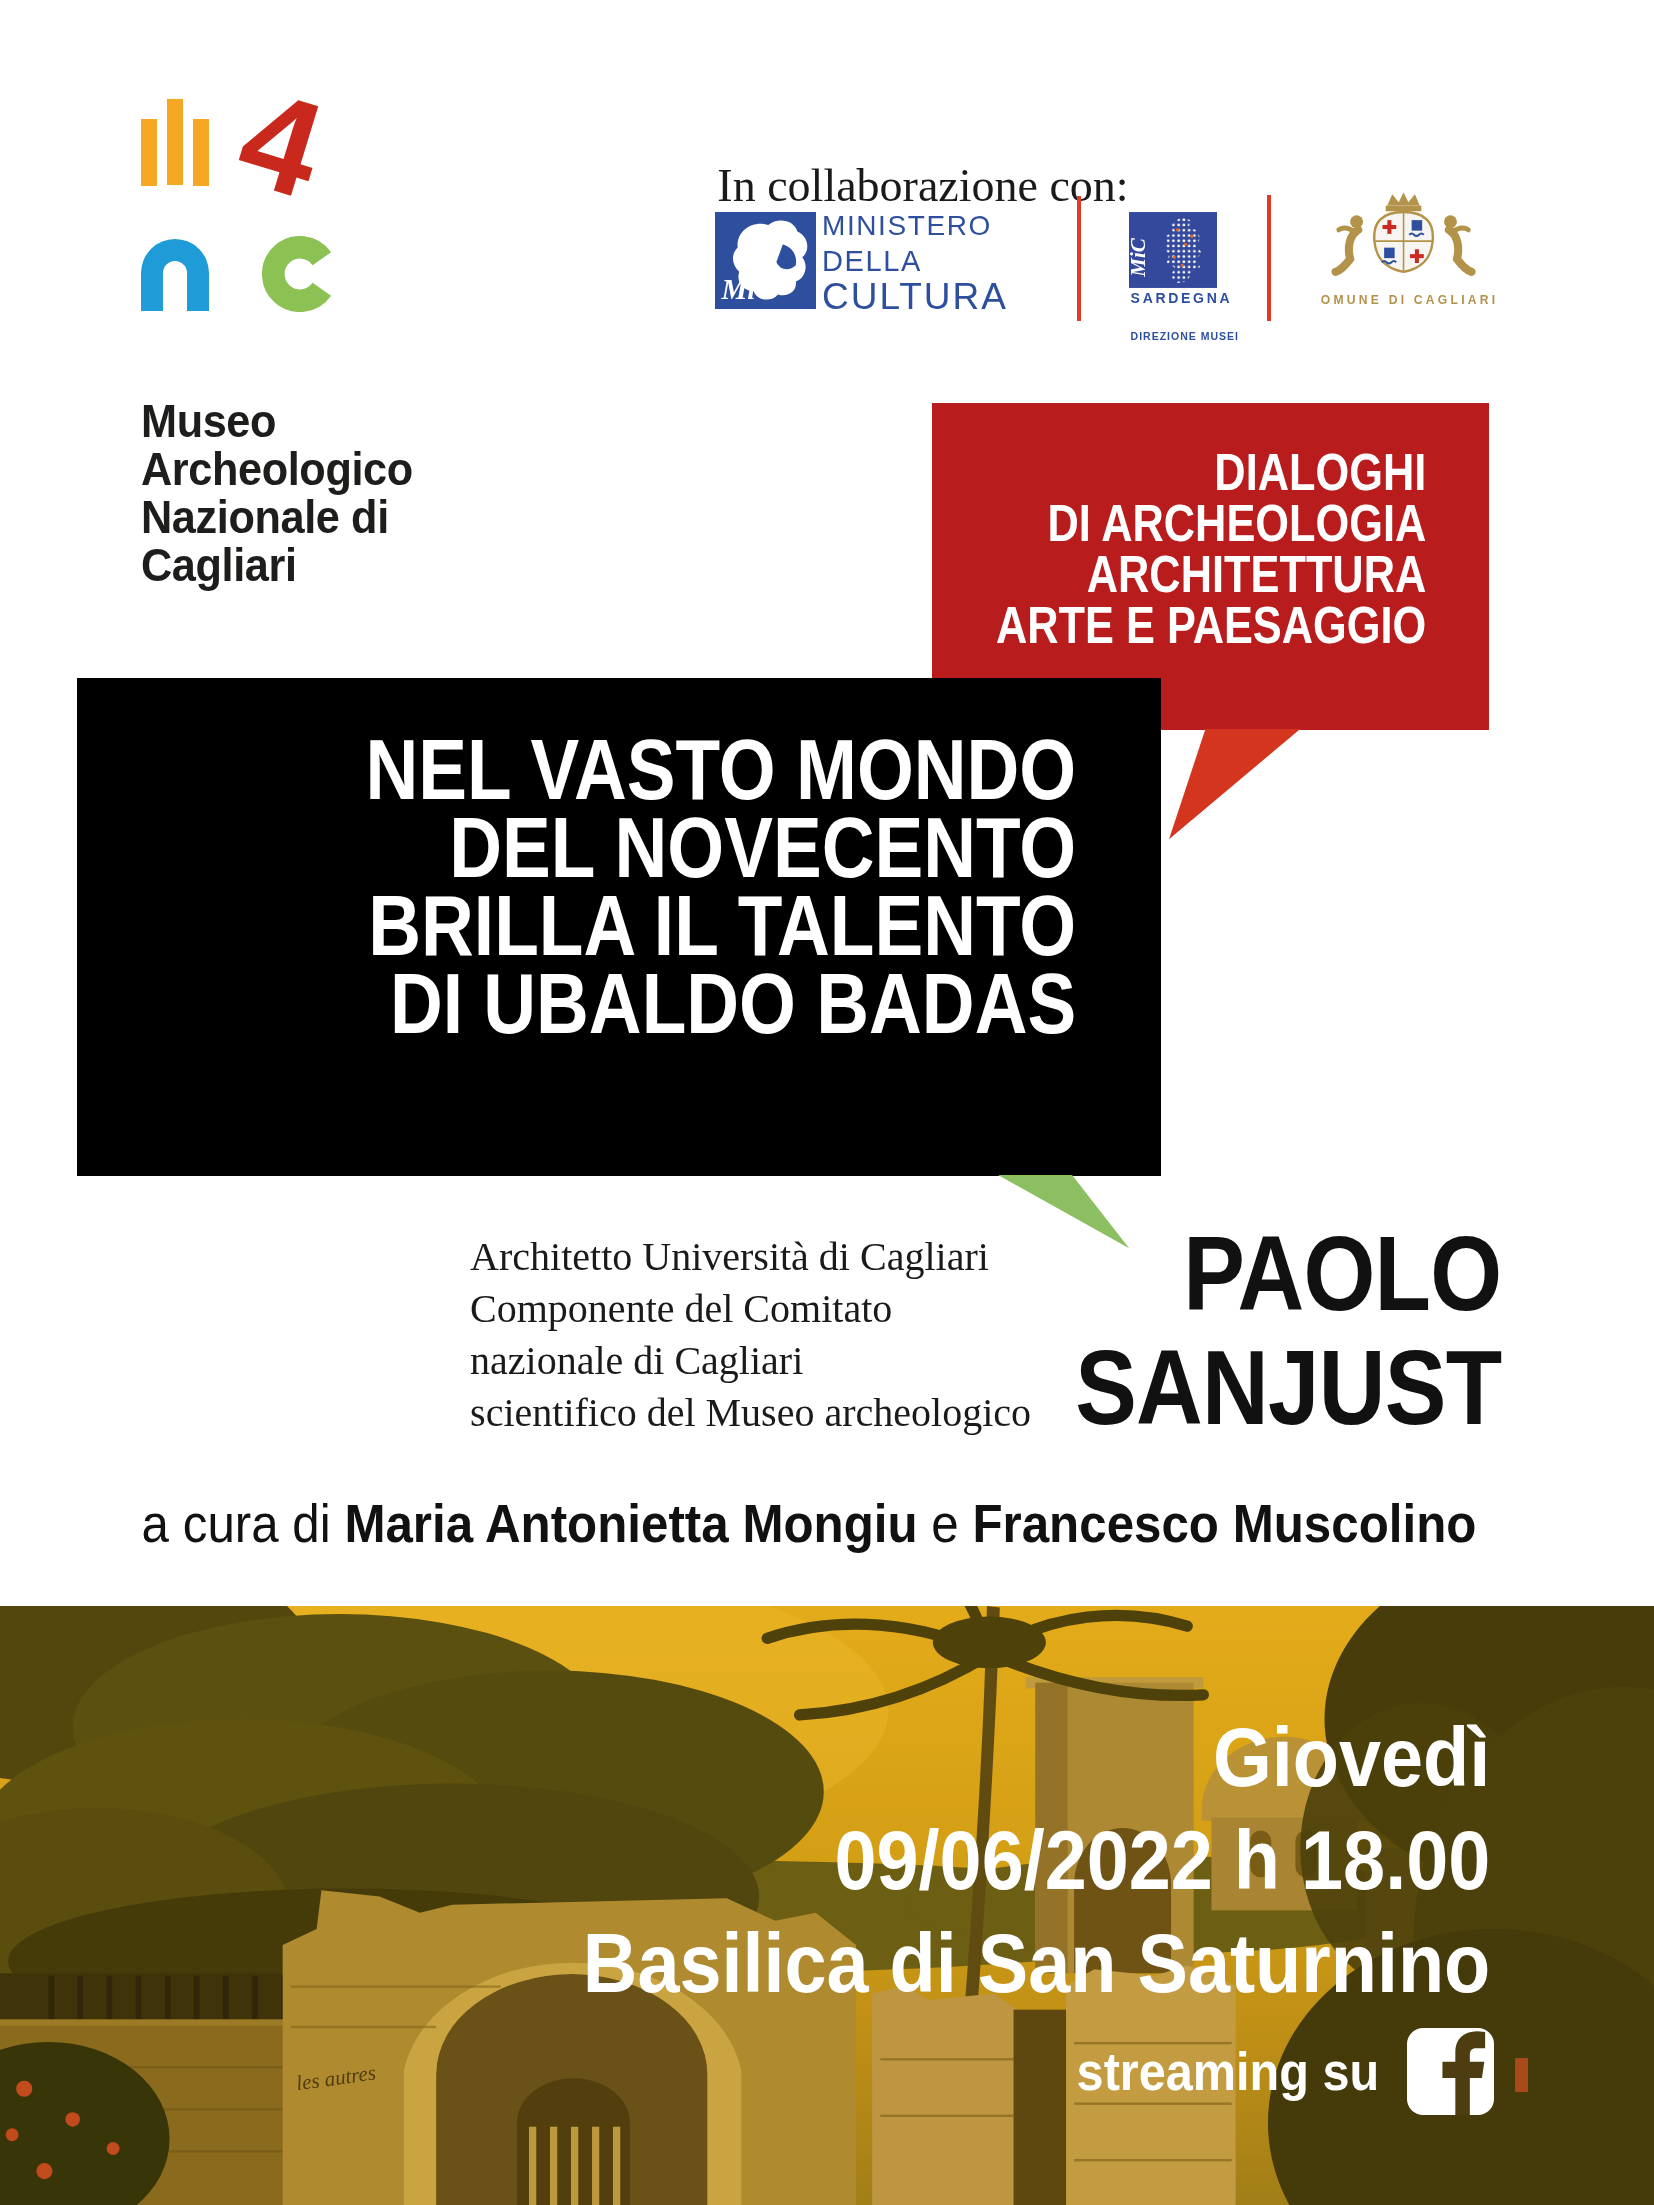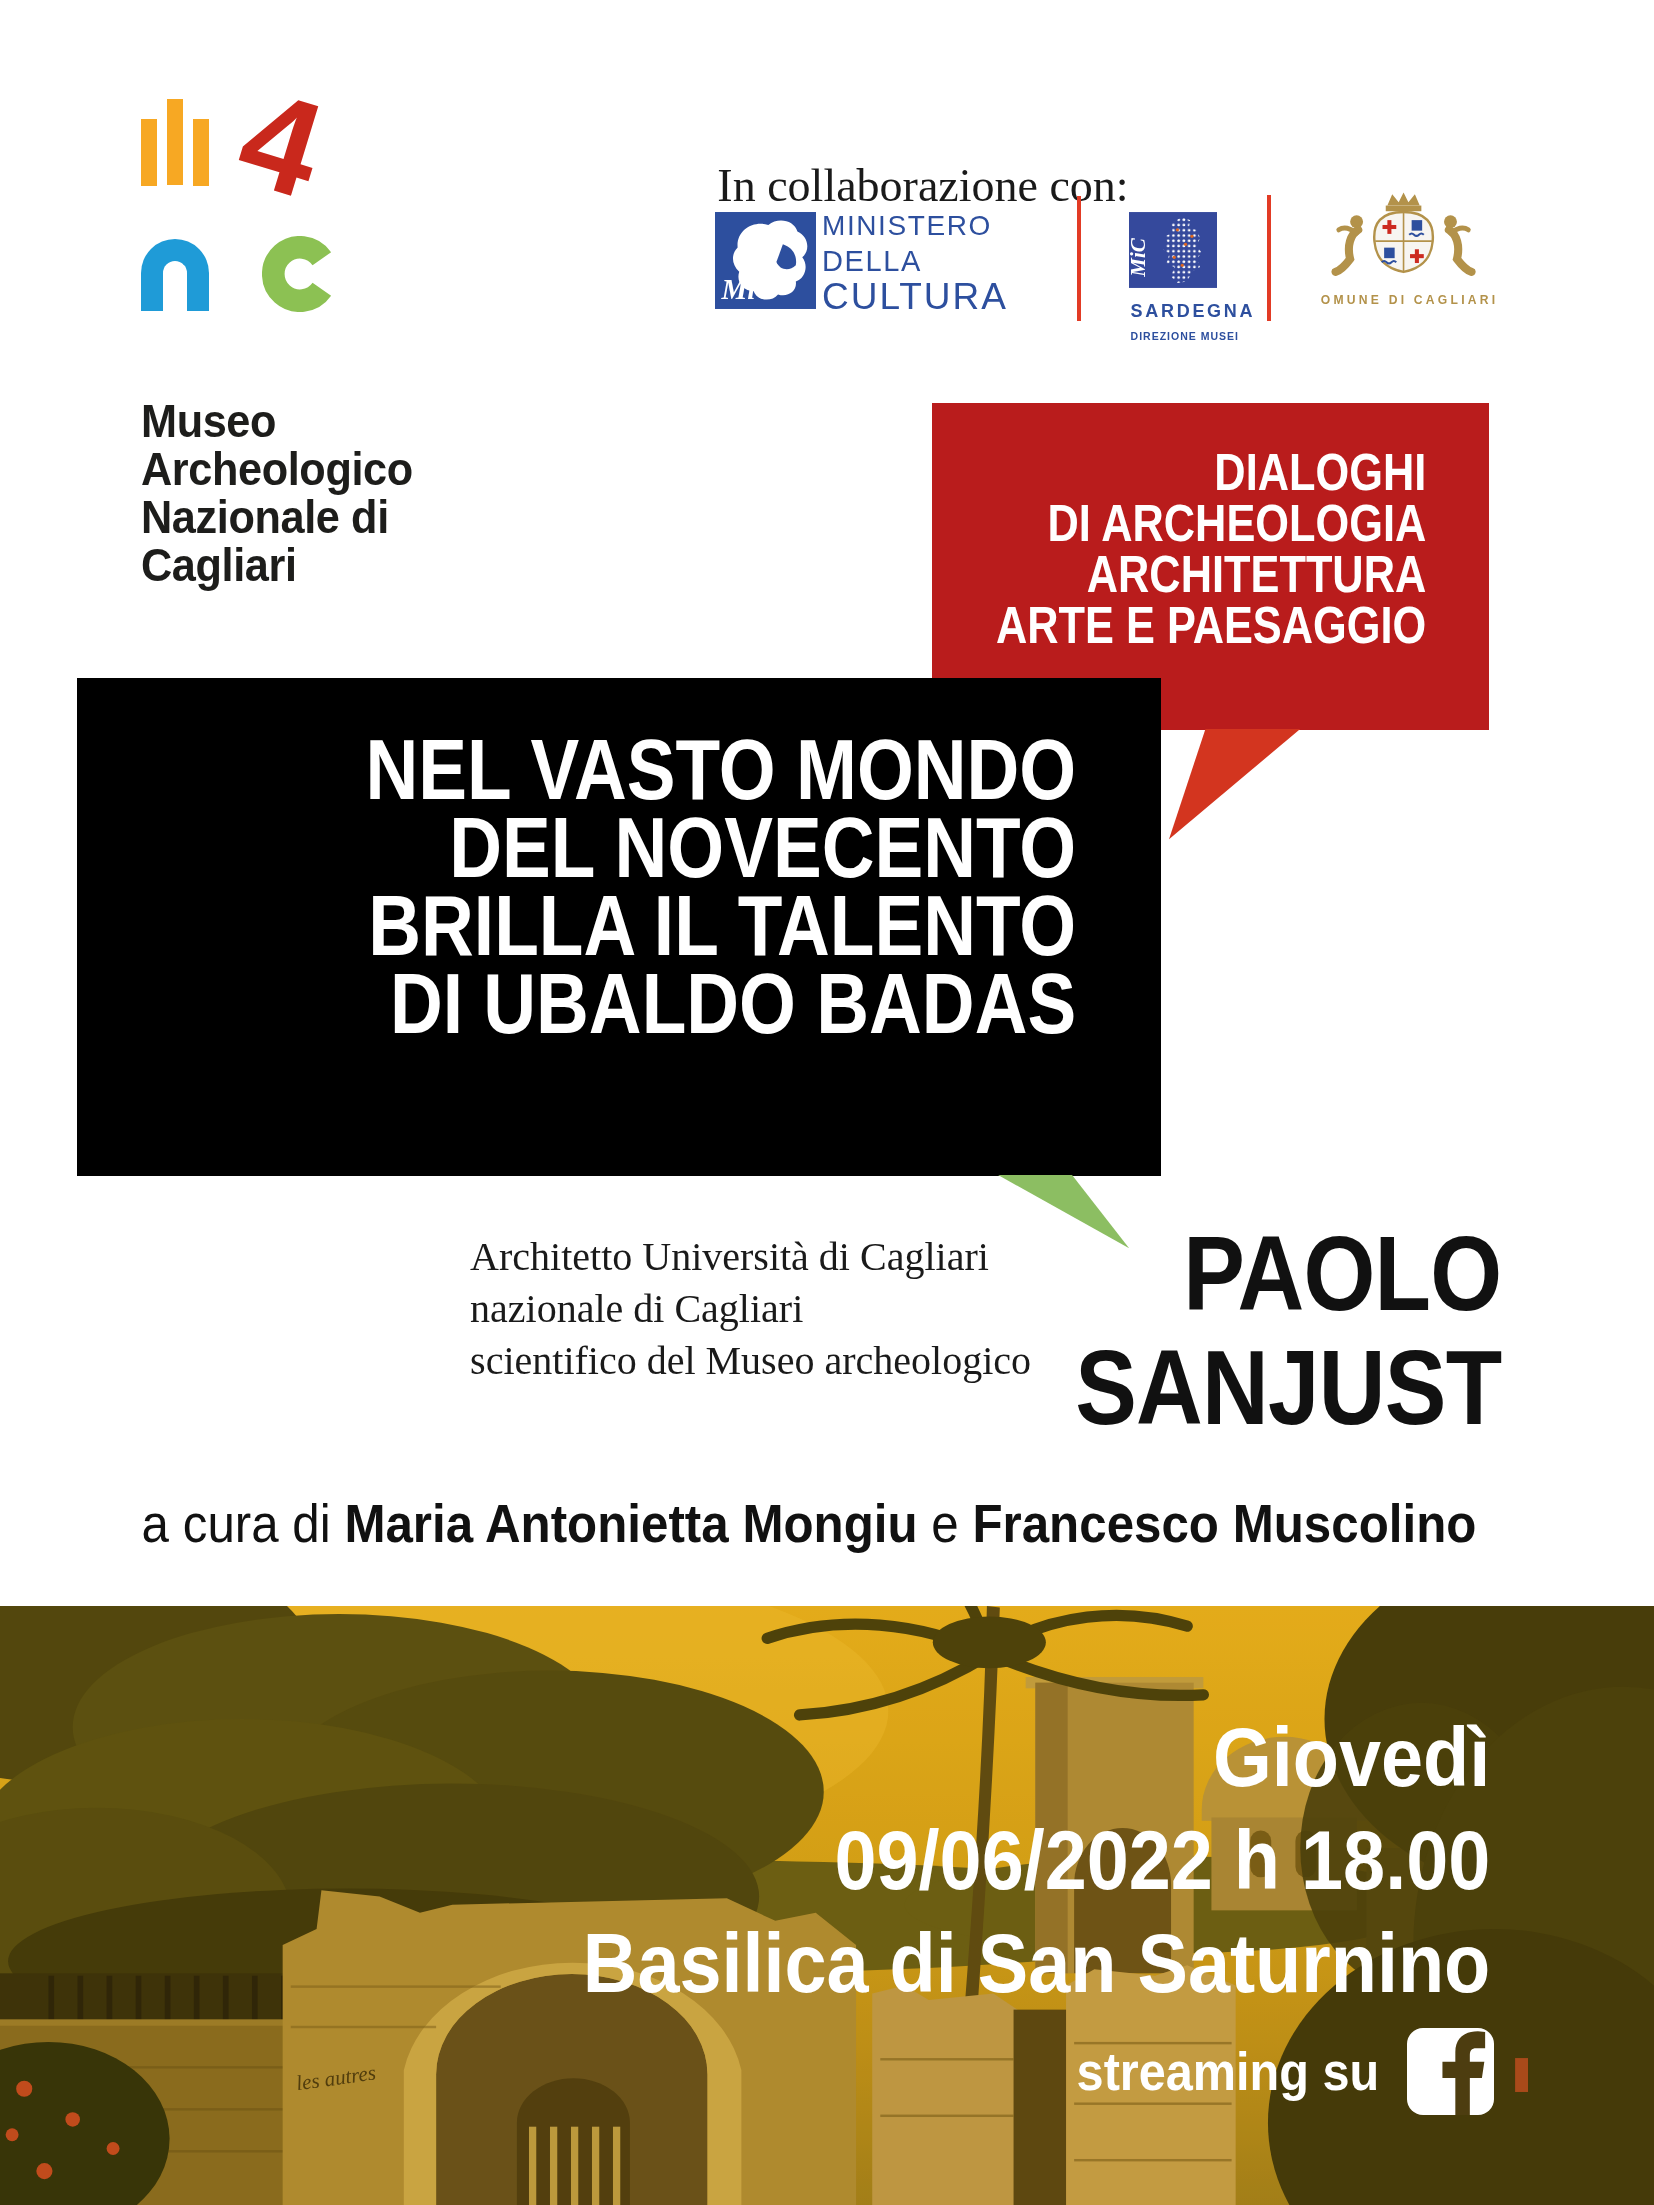--- a/index.html
+++ b/index.html
@@ -84,21 +84,21 @@
       <rect x="0" y="0" width="109" height="94" fill="#35499c"></rect>
       <polygon points="66,6 76,10 74,20 84,22 88,32 84,42 90,50 84,58 88,68 78,74 72,86 60,88 52,80 56,68 46,64 50,52 42,46 48,38 44,30 54,26 52,14" fill="url(#dotp)"></polygon>
       <circle cx="60" cy="22" r="2" fill="#e06820"></circle>
         <circle cx="70" cy="40" r="2" fill="#e06820"></circle>
       <circle cx="56" cy="56" r="2" fill="#e06820"></circle>
         <circle cx="66" cy="66" r="2" fill="#e06820"></circle>
       <circle cx="78" cy="30" r="2" fill="#e06820"></circle>
       <text x="8" y="76" font-family="Liberation Serif,serif" font-style="italic" font-weight="700" font-size="26" fill="#ffffff" transform="rotate(-90 16 72)">MiC</text>
     </svg>
     <div class="abs logo-small-label nowrap" style="left:1.6px;top:78px;font-size:10.5px;font-weight:700;letter-spacing:1px;margin-top:40px;">DIREZIONE MUSEI</div>
-    <div class="abs logo-small-label nowrap" style="left:1.6px;top:89px;font-size:18px;font-weight:700;letter-spacing:2.7px;">SARDEGNA</div>
+    <div class="abs logo-small-label nowrap" style="left:1.6px;top:78px;font-size:14px;font-weight:700;letter-spacing:2.7px;">SARDEGNA</div>
   </div>
 
   <div class="abs divider" style="left:1267px;top:195px;height:126px;"></div>
 
   <svg class="abs" style="left:1321px;top:191px;" width="174" height="123" viewBox="0 0 215 152">
     <g>
       <path d="M82 18 L88 4 L96 14 L102 2 L108 14 L116 4 L122 18 Z" fill="#b3924a"></path>
       <rect x="80" y="18" width="44" height="7" fill="#b3924a"></rect>
       <path d="M102 26 C130 26 140 40 138 62 C136 86 122 96 102 100 C82 96 68 86 66 62 C64 40 74 26 102 26 Z" fill="#f7f5f1" stroke="#b3924a" stroke-width="3"></path>
       <line x1="102" y1="26" x2="102" y2="100" stroke="#b3924a" stroke-width="2"></line>
@@ -149,20 +149,21 @@
       <div>ARCHITETTURA</div>
       <div>ARTE E PAESAGGIO</div>
     </div>
     <svg class="tail" style="left:237px;top:326px;" width="132" height="111" viewBox="0 0 163 137">
       <polygon points="45,0 162,0 0,136" fill="#d3351f"></polygon>
     </svg>
   </div>
 
   <div class="abs speaker-info" style="right:623px;top:1231px;">
     <div>Architetto Università di Cagliari</div>
+    <div>Componente del Comitato</div>
     <div>nazionale di Cagliari</div>
     <div>scientifico del Museo archeologico</div>
   </div>
 
   <div class="abs speaker-name" style="right:153px;top:1217px;">
     <div>PAOLO</div>
     <div>SANJUST</div>
   </div>
 
   <div class="abs curators" style="left:809px;top:1493px;">

